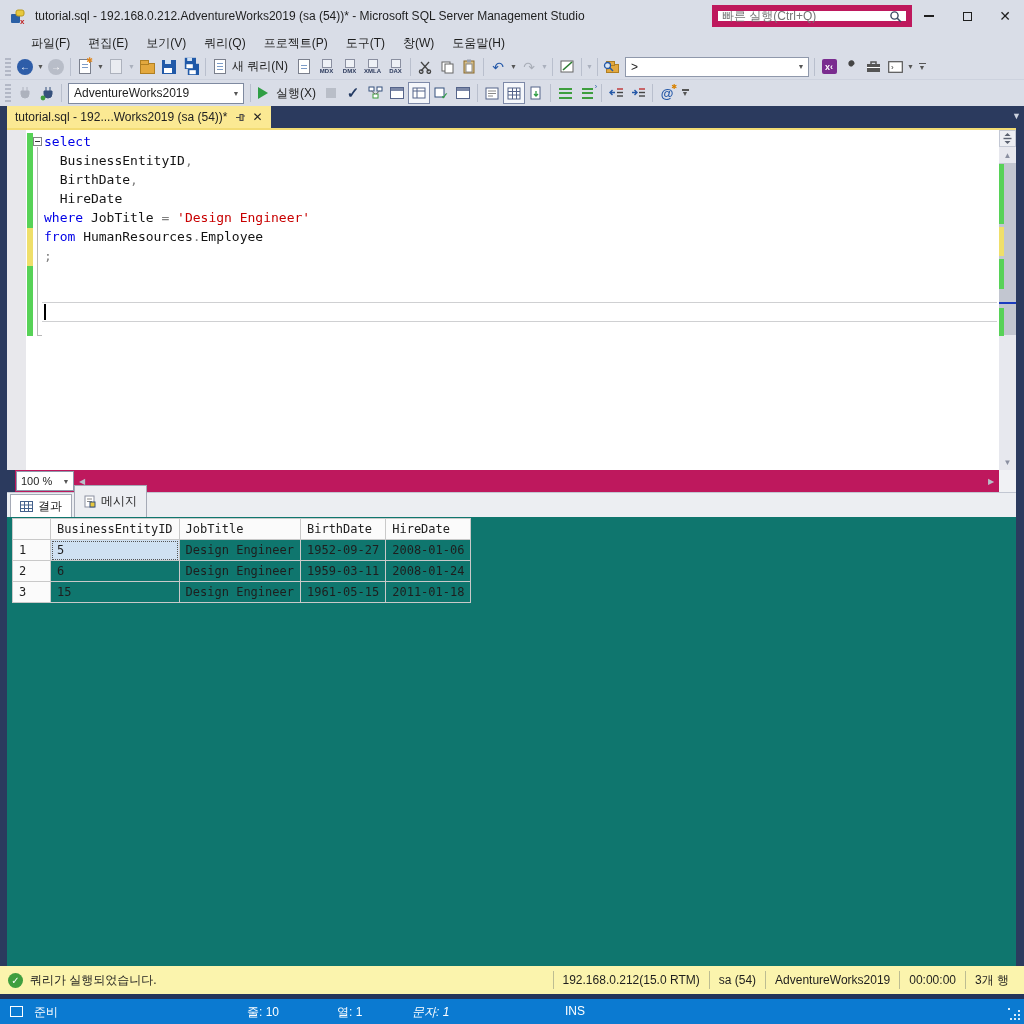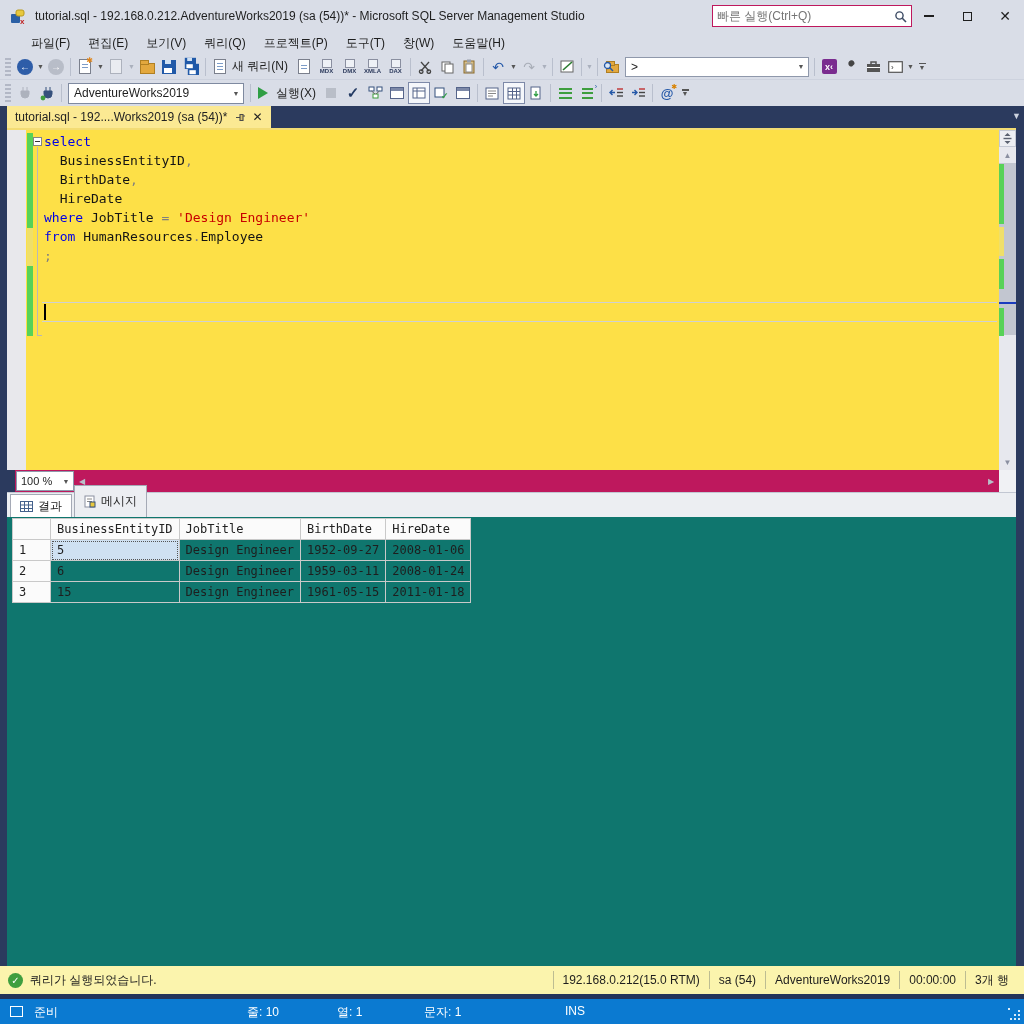--- a/index.html
+++ b/index.html
@@ -12,21 +12,21 @@
   *{box-sizing:border-box; margin:0; padding:0;}
   html,body{width:1024px;height:1024px;}
   body{font-family:"Liberation Sans",sans-serif; font-size:12px; color:#1e1e1e; background:#888;}
   .abs{position:absolute;}
   #win{position:relative;width:1024px;height:1024px;background:var(--chrome);overflow:hidden;}
 
   
   .titlebar{left:0;top:0;width:1024px;height:32px;background:var(--chrome);display:flex;align-items:center;}
   .apptitle{margin-left:10px;display:flex;align-items:center;gap:8px;}
   .title-text{font-size:12px;color:#1e1e1e;white-space:nowrap;}
-  .quicksearch{position:absolute;left:712px;top:5px;width:200px;height:22px;background:#fff;border:1px solid #be185d;display:flex;align-items:center;}
+  .quicksearch{position:absolute;left:712px;top:5px;width:200px;height:22px;background:#fff;border:6px solid #be185d;display:flex;align-items:center;}
   .quicksearch input{flex:1;border:none;outline:none;font:12px "Liberation Sans",sans-serif;color:#555;padding:0 4px;background:transparent;}
   .winbtns{position:absolute;right:0;top:0;height:32px;display:flex;}
   .winbtn{width:38px;height:32px;display:flex;align-items:center;justify-content:center;color:#1e1e1e;}
   .minbar{width:10px;height:1.6px;background:#1e1e1e;display:inline-block;}
   .maxbox{width:9px;height:9px;border:1.4px solid #1e1e1e;display:inline-block;}
   .closex{font-size:14px;line-height:1;}
 
   
   .menubar{left:0;top:32px;width:1024px;height:22px;display:flex;align-items:center;padding-left:22px;}
   .menu-item{padding:3px 9px;white-space:nowrap;}
@@ -77,21 +77,21 @@
   .sparkle{position:absolute;right:1px;top:1px;color:#d98200;font-size:7px;}
 
   
   .docwell{left:0;top:106px;width:1024px;height:860px;background:var(--frame);}
   .tabstrip{position:absolute;left:7px;top:0;right:8px;height:22px;display:flex;align-items:flex-end;}
   .doc-tab{height:22px;background:var(--tabActive);display:flex;align-items:center;gap:7px;padding:0 8px;color:#222;white-space:nowrap;}
   .tab-underline{position:absolute;left:7px;right:8px;top:22px;height:2px;background:var(--tabLine);}
   .strip-caret{position:absolute;right:3px;top:5px;color:#cdd3e0;font-size:9px;}
 
   
-  .editor{position:absolute;left:7px;top:24px;right:8px;height:340px;background:#fde047;overflow:hidden;}
+  .editor{position:absolute;left:7px;top:24px;right:8px;height:340px;background:#ffffff;overflow:hidden;}
   .gutter{position:absolute;left:0;top:0;width:19px;bottom:0;background:#e8e8ec;}
   .chbar{position:absolute;left:20px;width:6px;}
   .chbar.saved{background:var(--changeSaved);}
   .chbar.unsaved{background:var(--changeUnsaved);}
   .code{position:absolute;left:37px;top:2px;right:24px;font-family:"DejaVu Sans Mono",monospace;font-size:13px;}
   .code-line{height:19px;line-height:19px;white-space:pre;}
   .tk-kw{color:var(--kw);}
   .tk-id{color:var(--ident);}
   .tk-op{color:var(--op);}
   .tk-str{color:var(--str);}
@@ -600,18 +600,18 @@
       <span class="execseg">3개 행</span>
     </div>
   </div>
   <div class="abs darkstrip"></div>
 
   <div class="abs statusbar">
     <span class="modebox"></span>
     <span class="sb" style="left:34px;">준비</span>
     <span class="sb" style="left:247px;">줄: 10</span>
     <span class="sb" style="left:337px;">열: 1</span>
-    <span class="sb" style="left:424px;">문자: 1</span>
+    <span class="sb" style="left:412px;font-style:italic;">문자: 1</span>
     <span class="sb" style="left:565px;">INS</span>
     <span class="gripdots"></span>
   </div>
 
 </div>
 
 </body></html>

